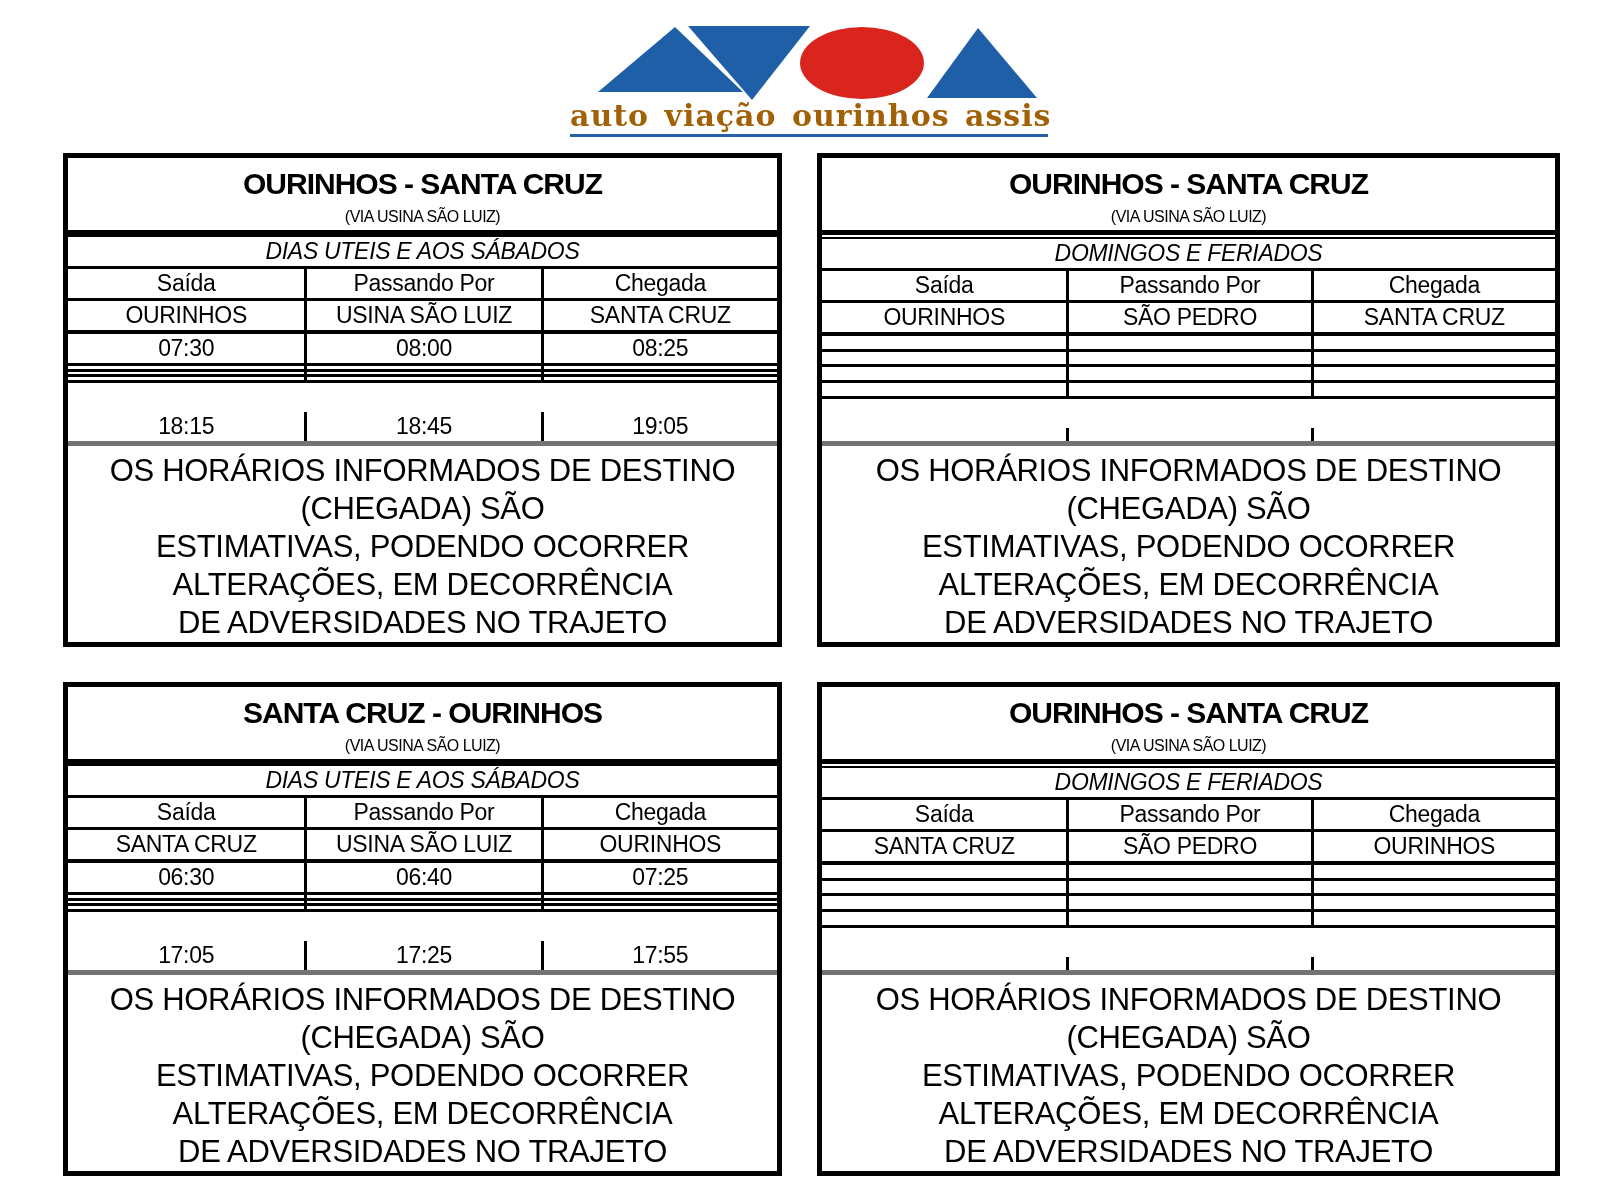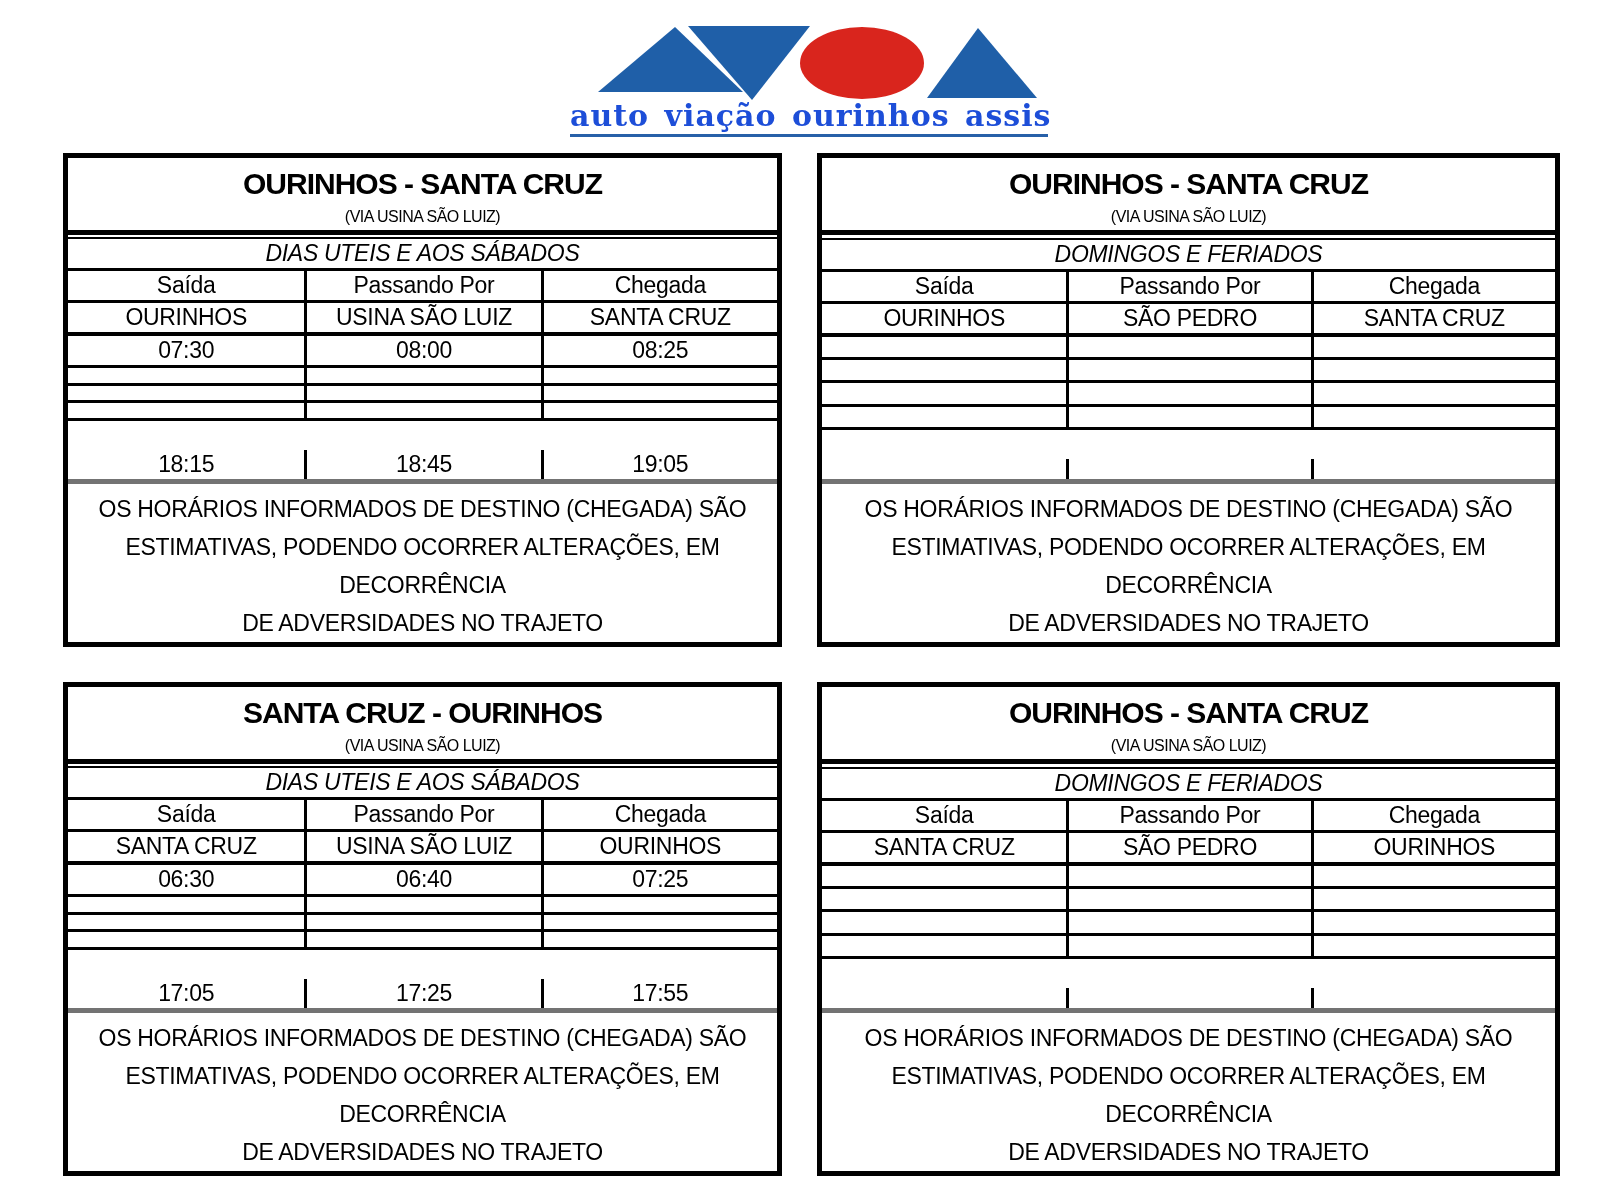--- a/index.html
+++ b/index.html
@@ -17,21 +17,21 @@
   .logo-text {
     font-family:"DejaVu Serif", serif;
     font-weight:bold;
     font-size:30px;
     line-height:1.0;
     letter-spacing:1px;
     word-spacing:4px;
     margin-top:1px;
     padding-bottom:3px;
     border-bottom:3px solid #2760a8;
-    color:#1d4ed8;
+    color:#a16207;
     white-space:nowrap;
   }
 
   
   .tables {
     position:absolute; top:153px; left:63px;
     display:grid;
     grid-template-columns:719px 743px;
     column-gap:40px;
     row-gap:33px;
@@ -55,21 +55,21 @@
   .tt-row { display:grid; grid-template-columns:1fr 1fr 1fr; border-bottom:3px solid #000; height:33px; }
   .tt-row .cell {
     text-align:center; font-size:23px; line-height:29px; letter-spacing:-0.3px;
     border-left:3px solid #000; overflow:hidden;
   }
   .tt-row .cell:first-child { border-left:none; }
   .tt-row.stops { height:34px; border-bottom:4px solid #000; }
   .tt-row.last  { height:35px; border-bottom:5px solid #737373;margin-top:29px; }
   .tt-note {
     flex:1; padding-top:6px;
-    text-align:center; font-size:23px; line-height:38px; letter-spacing:-0.3px;
+    text-align:center; font-size:31px; line-height:38px; letter-spacing:-0.3px;
   }
 </style>
 </head>
 <body>
 
 <div class="page">
 
   <header class="logo">
     <svg width="462" height="94" viewBox="0 0 462 94">
       <polygon points="97,21 20,86 165,86" fill="#1f5fa8"></polygon>

